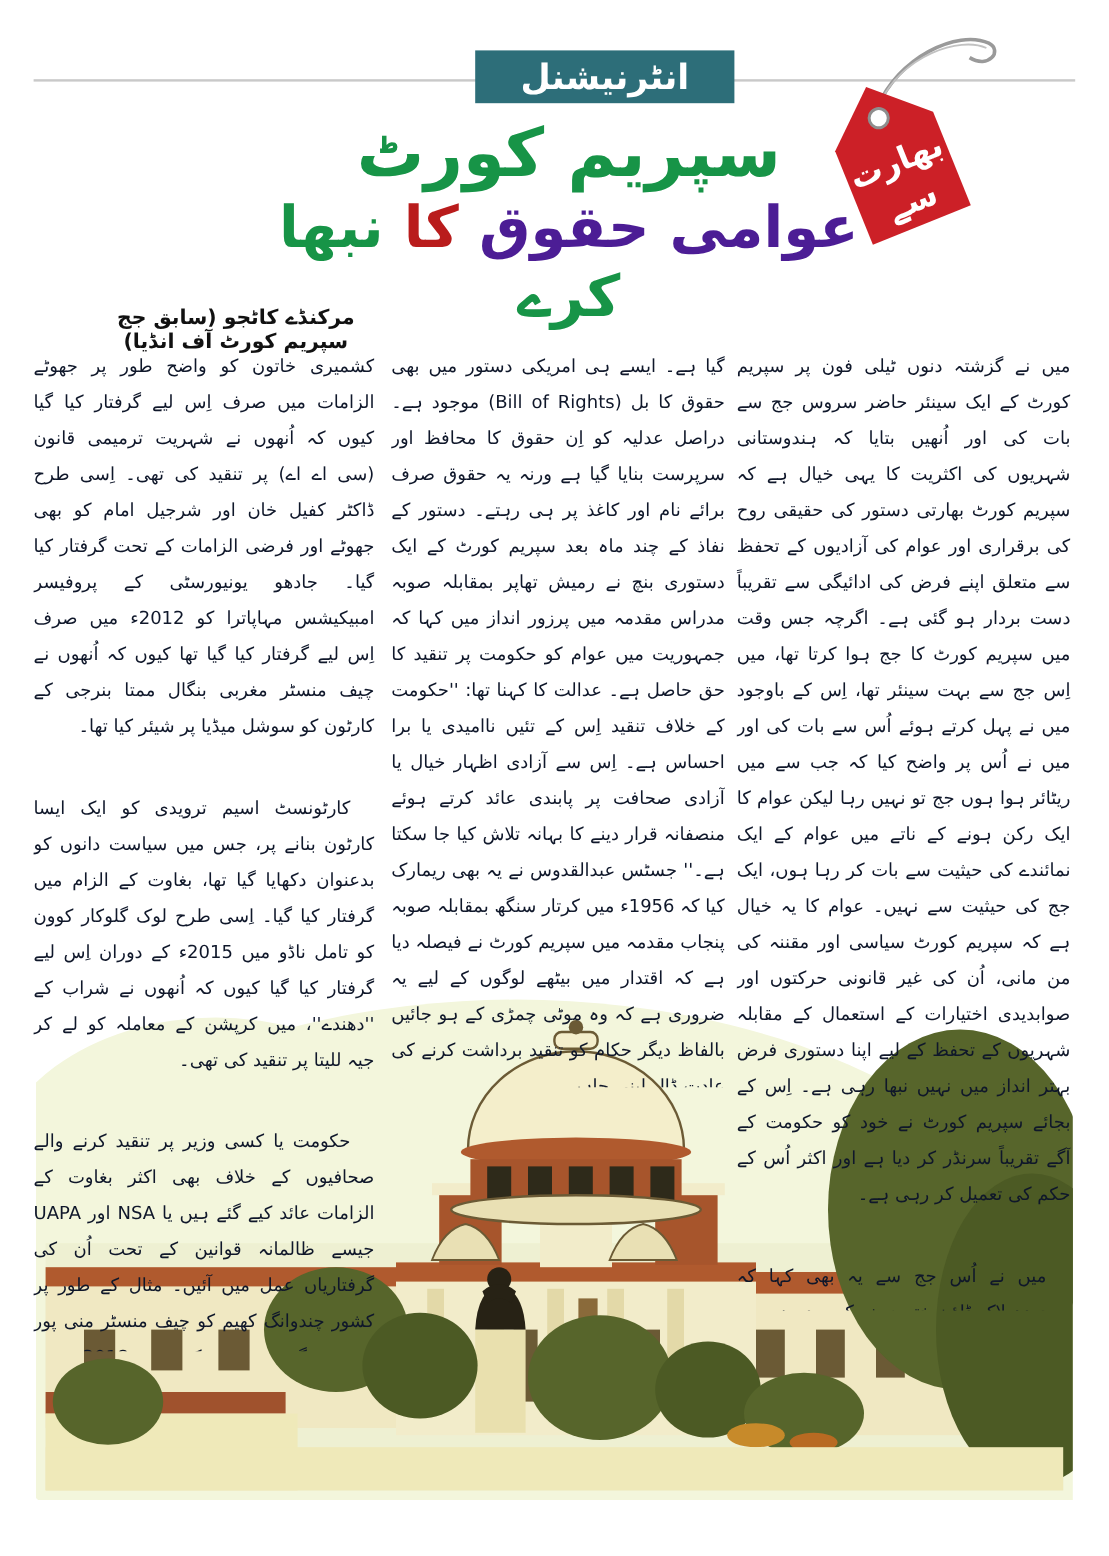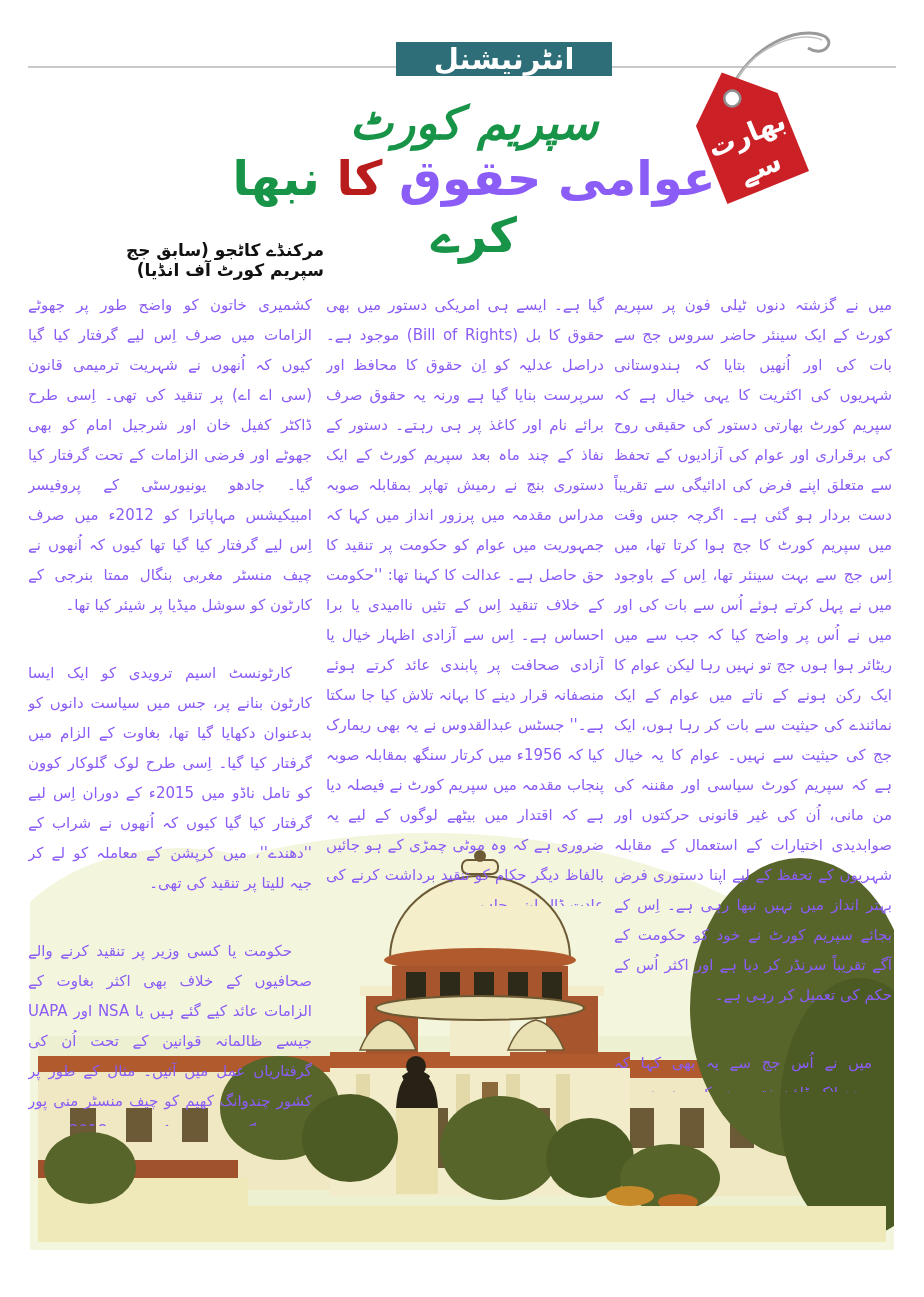--- a/index.html
+++ b/index.html
@@ -8,46 +8,46 @@
   .page {
     position:relative; width:924px; height:1297px; margin:0 auto;
     background:#ffffff; overflow:hidden; direction:rtl;
   }
   
   .head-rule {
     position:absolute; left:28px; right:28px; top:66px;
     border-top:2px solid #c9c9c9;
   }
   .section-box {
-    position:absolute; left:396px; top:42px; width:216px; height:34px;
+    position:absolute; left:396px; top:42px; width:216px; height:44px;
     background:#2d6e79; color:#ffffff; display:flex; align-items:center; justify-content:center;
     font-size:29px; font-weight:bold; z-index:3;
   }
   
   .tag-svg { position:absolute; left:640px; top:18px; width:230px; height:200px; z-index:1; }
   
   .headline {
     position:absolute; right:190px; top:96px; width:520px; z-index:2;
     text-align:center; font-weight:bold; line-height:1.18;
     text-shadow:-2px 0 0 #fff, 2px 0 0 #fff, 0 -2px 0 #fff, 0 2px 0 #fff, 2px 2px 0 #fff, -2px -2px 0 #fff;
   }
-  .headline .l1 { font-size:46px; color:#179447;font-style:italic; }
+  .headline .l1 { font-size:56px; color:#179447; }
   .headline .l2 { font-size:48px; }
-  .headline .red { color:#8b5cf6;text-align:center; }
+  .headline .red { color:#4c1d95;text-align:center; }
   .headline .blk { color:#b91c1c; }
   .headline .grn { color:#179447; }
   
   .byline {
-    position:absolute; right:600px; left:30px; top:240px; text-align:right;
+    position:absolute; right:600px; left:30px; top:254px; text-align:center;
     font-size:17px; font-weight:bold; color:#111; z-index:2; direction:rtl;margin-left:39px;
   }
   
   .col {
     position:absolute; top:290px; font-size:15px; line-height:30px;
-    text-align:justify; color:#8b5cf6; overflow:hidden; z-index:2; direction:rtl;
+    text-align:justify; color:#0f172a; overflow:hidden; z-index:2; direction:rtl;
   }
   .col-right  { right:32px;  width:278px; height:802px; }
   .col-middle { right:320px; width:278px; height:616px; }
   .col-left   { right:612px; width:284px; height:836px; }
   .col p + p { text-indent:20px;margin-top:38px; }
   
   .photo-svg { position:absolute; left:30px; top:808px; width:864px; height:442px; z-index:0; }
 </style>
 </head>
 <body>

